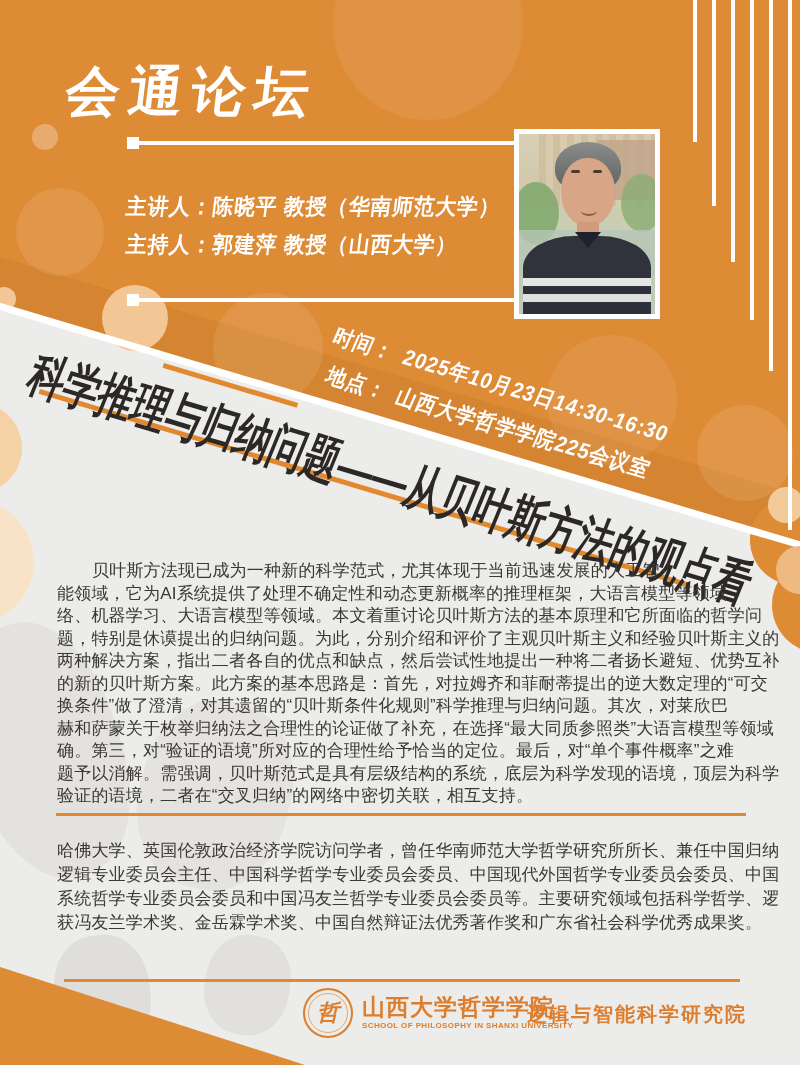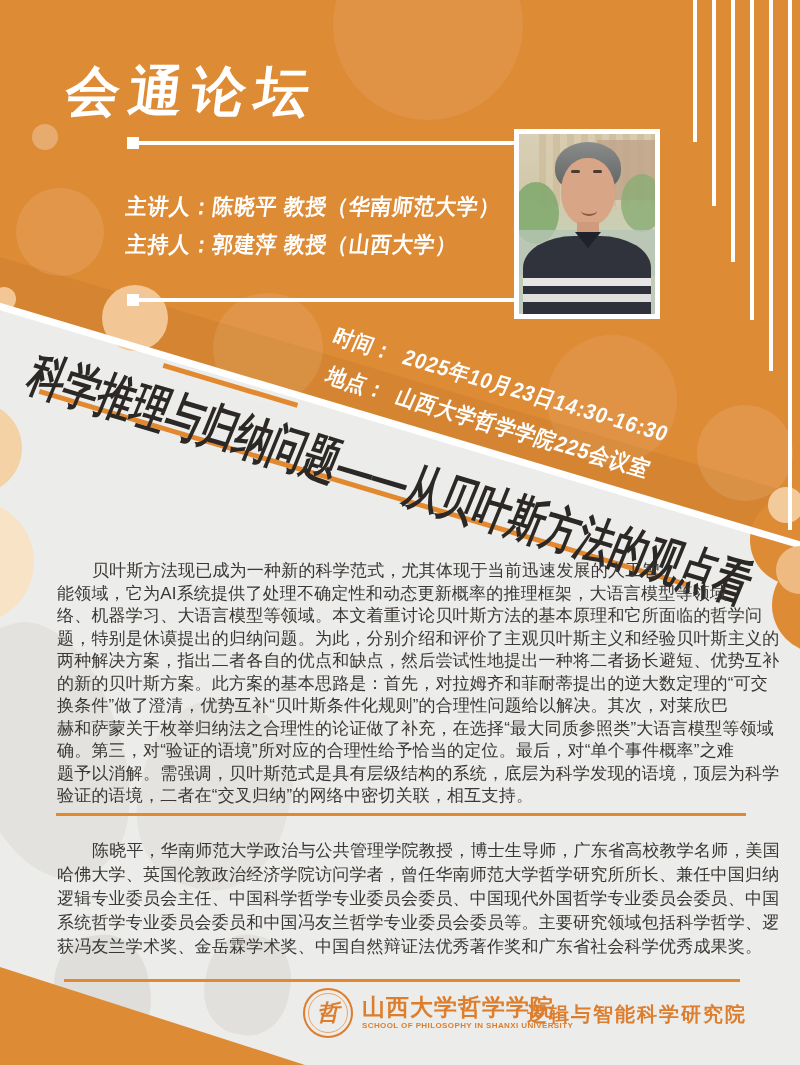--- a/index.html
+++ b/index.html
@@ -156,31 +156,30 @@
     <span class="inner">科学推理与归纳问题——从贝叶斯方法的观点看</span>
   </div>
 
   <div class="abs abstract">
     <div class="line indent">贝叶斯方法现已成为一种新的科学范式，尤其体现于当前迅速发展的人工智</div>
     <div class="line">能领域，它为AI系统提供了处理不确定性和动态更新概率的推理框架，大语言模型等领域</div>
     <div class="line">络、机器学习、大语言模型等领域。本文着重讨论贝叶斯方法的基本原理和它所面临的哲学问</div>
     <div class="line">题，特别是休谟提出的归纳问题。为此，分别介绍和评价了主观贝叶斯主义和经验贝叶斯主义的</div>
     <div class="line">两种解决方案，指出二者各自的优点和缺点，然后尝试性地提出一种将二者扬长避短、优势互补</div>
     <div class="line">的新的贝叶斯方案。此方案的基本思路是：首先，对拉姆齐和菲耐蒂提出的逆大数定理的“可交</div>
-    <div class="line">换条件”做了澄清，优势互补“贝叶斯条件化规则”的合理性问题给以解决。其次，对莱欣巴</div>
+    <div class="line">换条件”做了澄清，对其遗留的“贝叶斯条件化规则”科学推理与归纳问题。其次，对莱欣巴</div>
     <div class="line">赫和萨蒙关于枚举归纳法之合理性的论证做了补充，在选择“最大同质参照类”大语言模型等领域</div>
     <div class="line">确。第三，对“验证的语境”所对应的合理性给予恰当的定位。最后，对“单个事件概率”之难</div>
     <div class="line">题予以消解。需强调，贝叶斯范式是具有层级结构的系统，底层为科学发现的语境，顶层为科学</div>
     <div class="line">验证的语境，二者在“交叉归纳”的网络中密切关联，相互支持。</div>
   </div>
 
   <div class="divider" style="left:56px;top:813px;width:690px;"></div>
 
   <div class="abs bio">
-    <div class="line indent">陈晓平，华南师范大学政治与公共管理学院教授，博士生导师，广东省高校教学名师，美国</div>
     <div class="line">哈佛大学、英国伦敦政治经济学院访问学者，曾任华南师范大学哲学研究所所长、兼任中国归纳</div>
     <div class="line">逻辑专业委员会主任、中国科学哲学专业委员会委员、中国现代外国哲学专业委员会委员、中国</div>
     <div class="line">系统哲学专业委员会委员和中国冯友兰哲学专业委员会委员等。主要研究领域包括科学哲学、逻</div>
     <div class="line">获冯友兰学术奖、金岳霖学术奖、中国自然辩证法优秀著作奖和广东省社会科学优秀成果奖。</div>
   </div>
 
   <div class="divider" style="left:64px;top:979px;width:676px;"></div>
 
   <div class="abs wedge"></div>
   <div class="abs seal">

